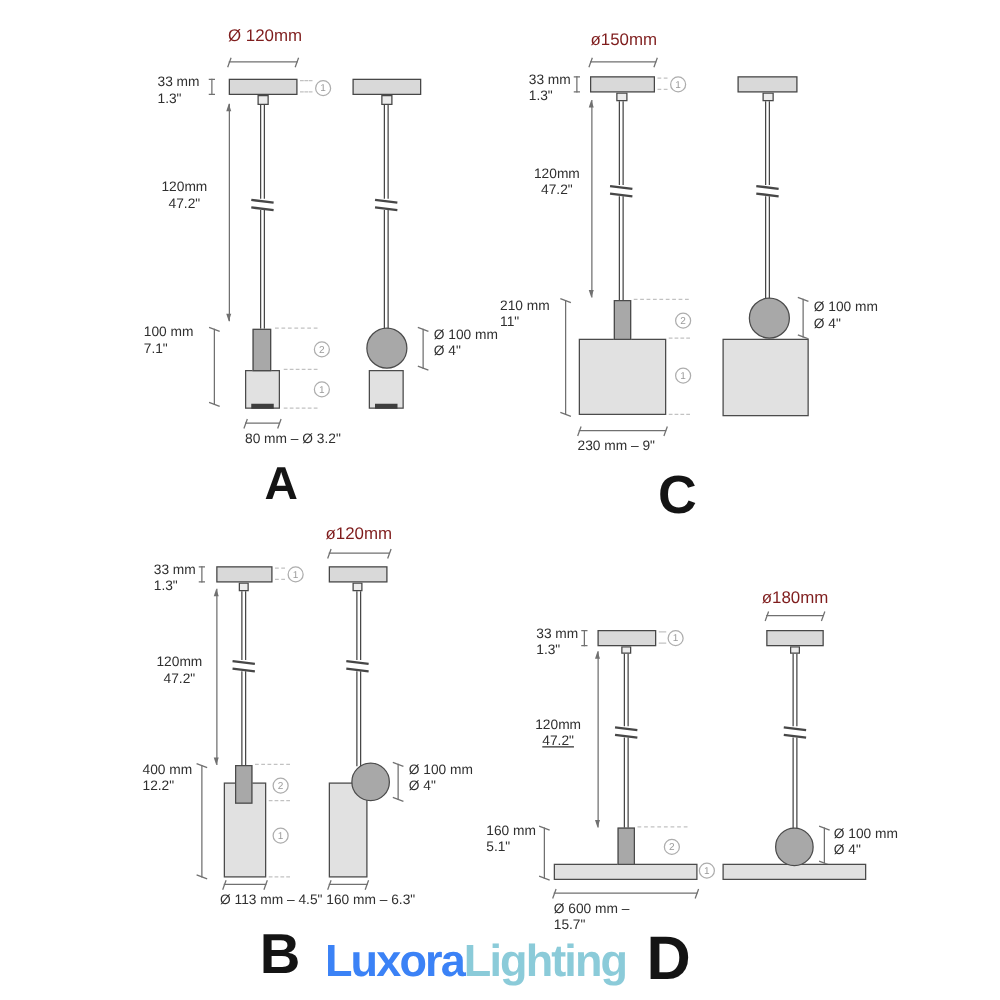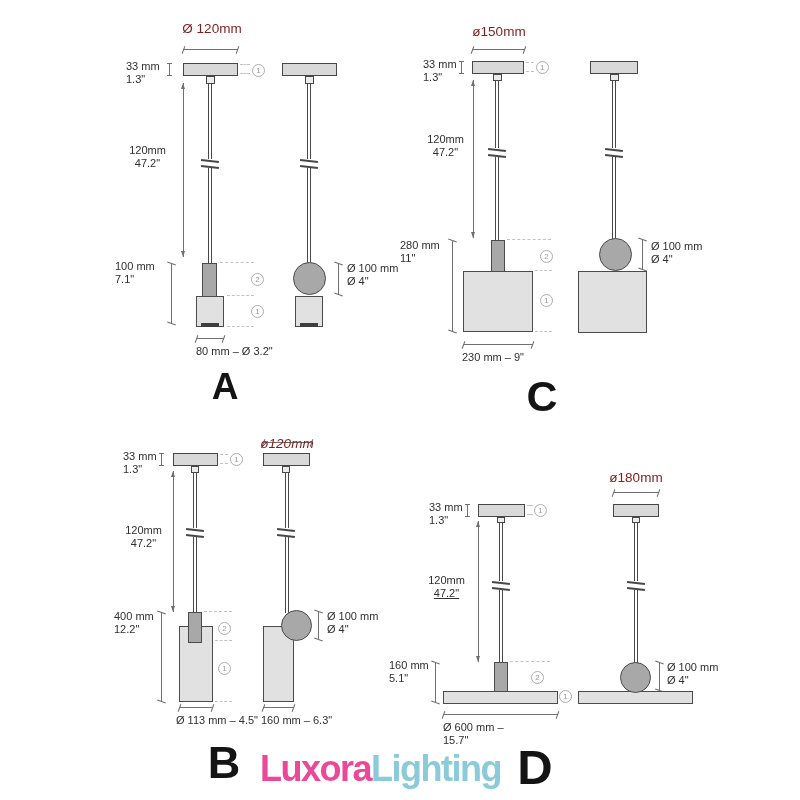--- a/index.html
+++ b/index.html
@@ -30,21 +30,21 @@
   .tick { position:absolute; width:1px; background:#707070; z-index:1; }
   .tick::before,.tick::after { content:""; position:absolute; left:-2px; width:5px; height:1px; background:#707070; }
   .tick::before { top:0; } .tick::after { bottom:0; }
   .dash { position:absolute; border-top:1px dashed #c2c2c2; z-index:0; }
   .marker { position:absolute; width:13px; height:13px; border:1px solid #adadad; border-radius:50%; color:#9a9a9a; font-size:8px; line-height:11px; text-align:center; z-index:3; }
   .darkcyl { position:absolute; background:#a8a8a8; border:1.5px solid #4b4b4b; z-index:3; }
   .lightbody { position:absolute; background:#e1e1e1; border:1.5px solid #4b4b4b; z-index:2; }
   .sphere { position:absolute; background:#a8a8a8; border:1.5px solid #4b4b4b; border-radius:50%; z-index:3; }
   .band { position:absolute; background:#3e3e3e; z-index:4; }
   .logo { position:absolute; font-weight:bold; font-size:36px; letter-spacing:-1.5px; white-space:nowrap; z-index:4; }
-  .logo .p1 { color:#ec4899;text-align:center; }
+  .logo .p1 { color:#3b82f6;text-align:center; }
   .logo .p2 { color:#8bcbd9; }
   .u { text-decoration:underline; }
 </style>
 </head>
 <body>
 
 <div id="page">
 
   <div>
     <div class="dim-lg" style="left:167px;top:21px;width:90px;">Ø 120mm</div>
@@ -112,21 +112,21 @@
     <div class="dim" style="left:423px;top:58px;">
       <span>33 mm</span>
         <span>1.3"</span>
     </div>
     <div class="varrow" style="left:473px;top:80px;height:158px;"></div>
     <div class="dim right" style="left:424px;top:133px;width:43px;">
       <span>120mm</span>
         <span>47.2"</span>
     </div>
     <div class="dim" style="left:400px;top:239px;">
-      <span>280 mm</span>
+      <span>210 mm</span>
         <span>11"</span>
     </div>
     <div class="vdim" style="left:452px;top:240px;height:92px;"></div>
     <div class="lightbody" style="left:463px;top:271px;width:70px;height:61px;"></div>
     <div class="darkcyl" style="left:491px;top:240px;width:14px;height:32px;"></div>
     <div class="dash" style="left:507px;top:239px;width:44px;"></div>
     <div class="dash" style="left:535px;top:270px;width:17px;"></div>
     <div class="dash" style="left:535px;top:331px;width:17px;"></div>
     <div class="marker" style="left:540px;top:250px;">2</div>
     <div class="marker" style="left:540px;top:294px;">1</div>
@@ -142,21 +142,21 @@
     <div class="sphere" style="left:599px;top:238px;width:33px;height:33px;"></div>
     <div class="vdim" style="left:642px;top:239px;height:31px;"></div>
     <div class="dim" style="left:651px;top:240px;">
       <span>Ø 100 mm</span>
         <span>Ø 4"</span>
     </div>
     <div class="glabel" style="left:521px;top:372px;width:42px;font-size:43px;">C</div>
   </div>
 
   <div>
-    <div class="dim-lg" style="left:242px;top:436px;width:90px;font-style:italic;">ø120mm</div>
+    <div class="dim-lg" style="left:242px;top:419px;width:90px;">ø120mm</div>
     <div class="hdim" style="left:263px;top:442px;width:49px;"></div>
     <div class="canopy" style="left:173px;top:453px;width:45px;height:13px;"></div>
     <div class="dash" style="left:220px;top:454px;width:8px;"></div>
     <div class="dash" style="left:220px;top:463px;width:8px;"></div>
     <div class="marker" style="left:230px;top:453px;">1</div>
     <div class="connector" style="left:191px;top:466px;width:8px;height:7px;"></div>
     <div class="stem" style="left:193px;top:473px;height:140px;"></div>
     <div class="brk" style="left:186px;top:528px;"></div>
     <div class="tick" style="left:161px;top:453px;height:13px;"></div>
     <div class="dim" style="left:123px;top:450px;">

